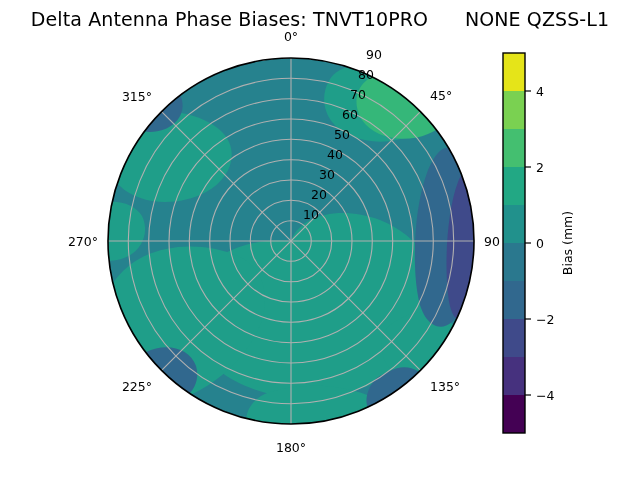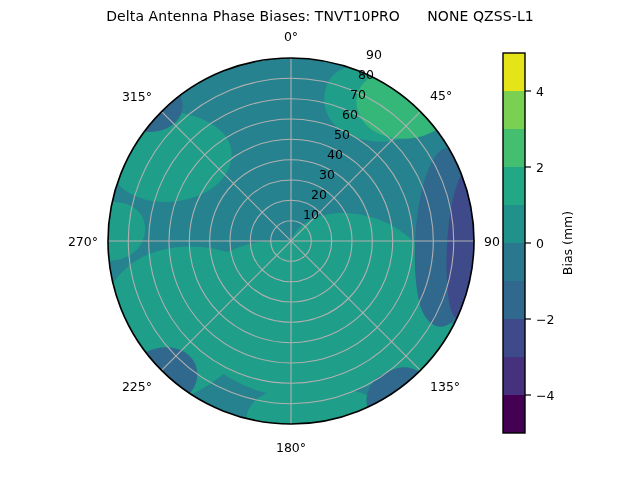--- a/index.html
+++ b/index.html
@@ -18,21 +18,21 @@
     width: 640px;
     height: 480px;
     background: #ffffff;
   }
   #fig-title {
     position: absolute;
     left: 0;
     top: 8px;
     width: 640px;
     text-align: center;
-    font-size: 14px;
+    font-size: 19px;
     color: #000000;
     white-space: pre;
     letter-spacing: 0.1px;
   }
   svg.layer {
     position: absolute;
     left: 0;
     top: 0;
     width: 640px;
     height: 480px;

